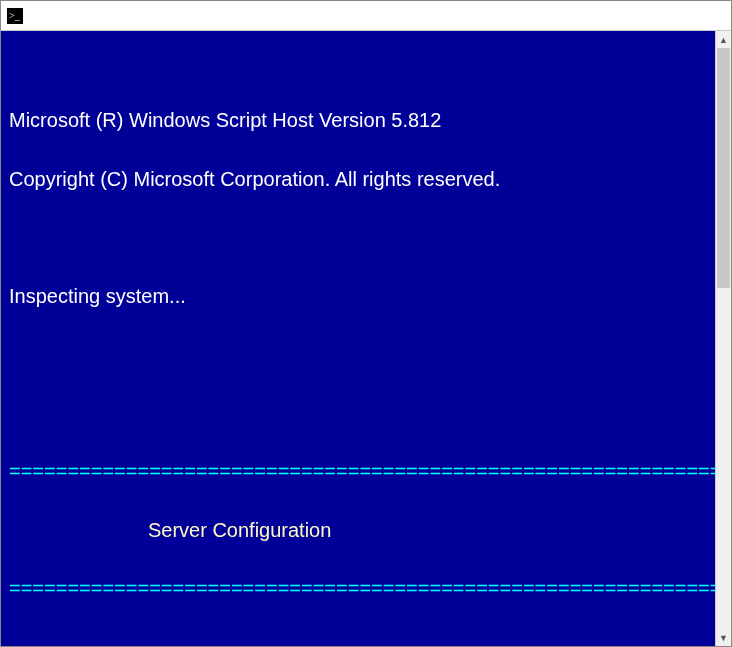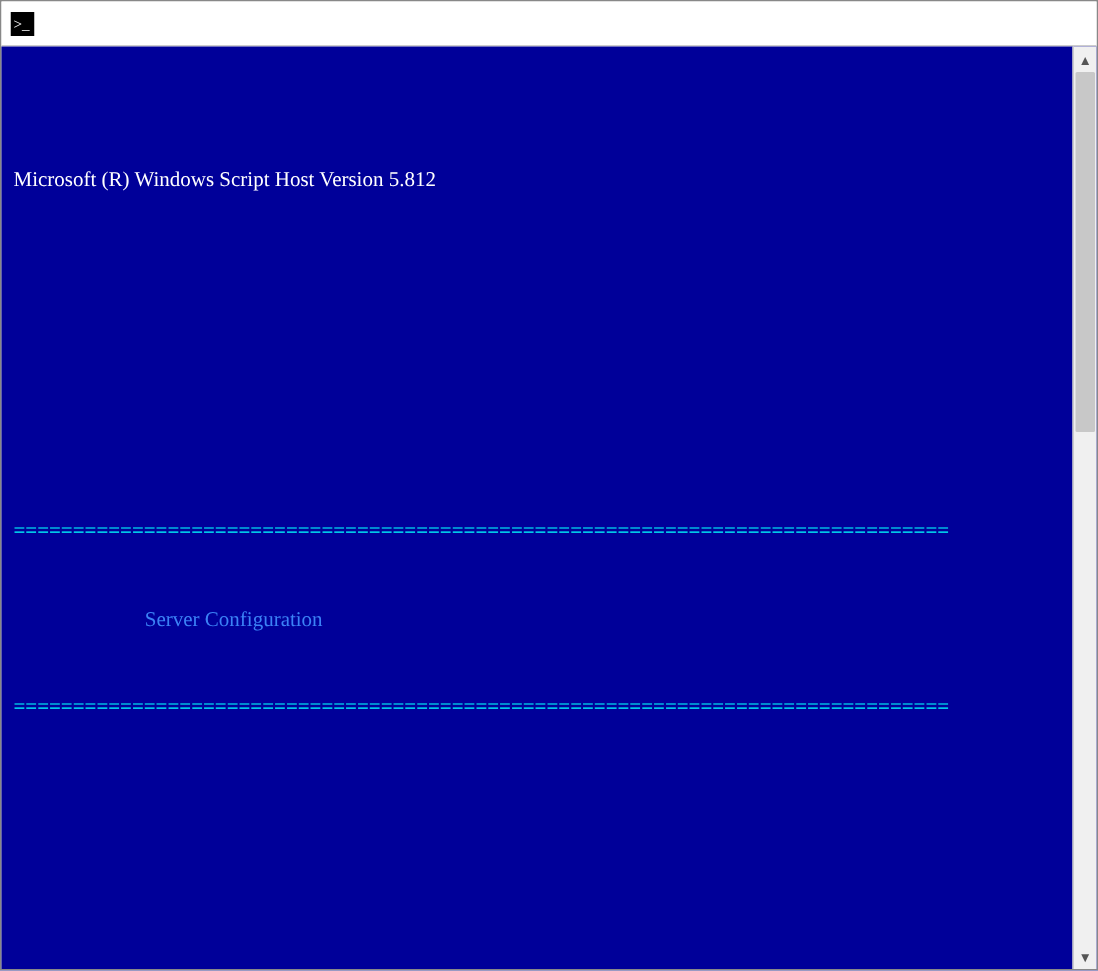--- a/index.html
+++ b/index.html
@@ -47,22 +47,22 @@
 
     .titlebar-icon svg {
       width: 16px;
       height: 16px;
     }
 
     .console {
       flex: 1;
       background: #000099;
       color: #ffffff;
-      font-family: Liberation Serif, serif;
-      font-size: 14px;
+      font-family: Liberation Sans, sans-serif;
+      font-size: 20px;
       line-height: 19.5px;
       padding-left: 8px;
       padding-top: 2px;
       overflow: hidden;
       white-space: pre;
     }
 
     .scrollbar {
       position: absolute;
       right: 1px;
@@ -101,21 +101,21 @@
     .row {
       display: block;
       white-space: pre;
     }
 
     .sep-line {
       color: #00ffff;
     }
 
     .sep-title {
-      color: #3b82f6;
+      color: #fef9c3;
       text-align: left;
       white-space: pre;
     }
 
     .blank { height: 19.5px; }
 
     .console-inner { 
       position: relative;
       width: 706px;
     }
@@ -130,21 +130,23 @@
       <svg viewBox="0 0 16 16">
           <rect x="0" y="0" width="16" height="16" fill="#000"></rect>
           <text x="2" y="11" font-size="10" font-family="Consolas" fill="#fff">&gt;_</text>
         </svg>
     </span>
   </div>
 
   <div class="console">
     <div class="console-inner">
       <span class="row">Microsoft (R) Windows Script Host Version 5.812</span>
+      <span class="row">Copyright (C) Microsoft Corporation. All rights reserved.</span>
       <div class="blank"></div>
+      <span class="row">Inspecting system...</span>
       <div class="blank"></div>
       <div class="blank"></div>
       <span class="row sep-line">===============================================================================</span>
       <span class="row sep-title">                         Server Configuration</span>
       <span class="row sep-line">===============================================================================</span>
       <div class="blank"></div>
 
       
       
       

